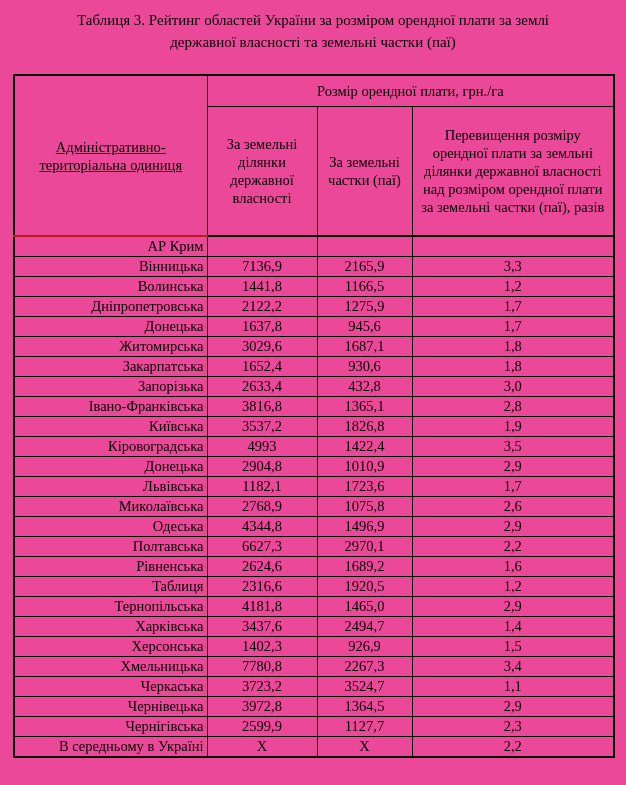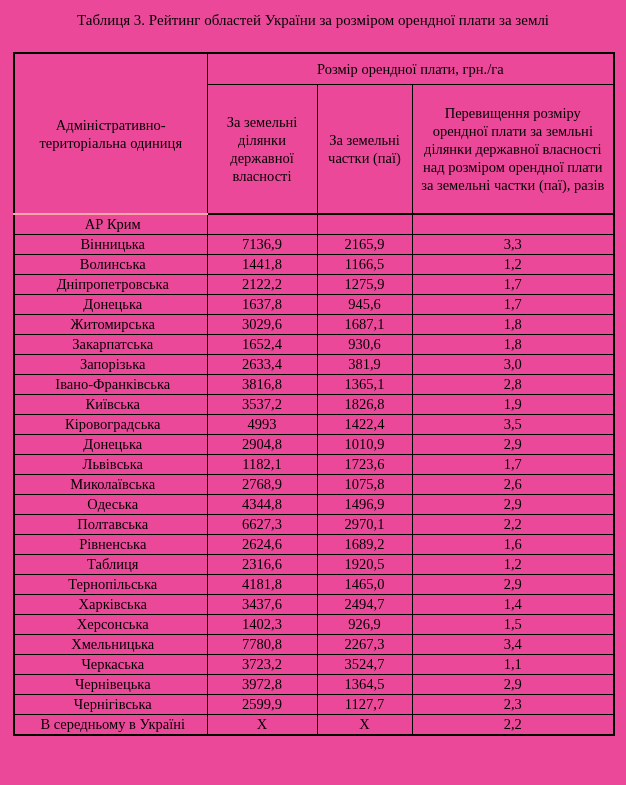--- a/index.html
+++ b/index.html
@@ -47,45 +47,47 @@
     margin-left: 40px;
   }
   tr.group-row th.group {
     height: 26px;
   }
   tr.sub-row th {
     height: 124px;
     border-bottom: 2px solid #000000;
   }
   th.corner {
-    border-bottom: 2px solid #fca5a5;
+    border-bottom: 2px solid #b91c1c;
+    text-decoration: underline;
   }
   tbody td {
     font-size: 14.5px;
     line-height: 19px;
     height: 19px;
     padding: 0 3px;
     text-align: center;
     vertical-align: middle;
     white-space: nowrap;
   }
   tbody td.region {
-    text-align: center;
+    text-align: right;
     padding-left: 7px;
   }
   tbody tr.average td.region {
   }
 </style>
 </head>
 <body>
 
 <div class="page">
 
   <div class="caption">
     <div>Таблиця 3. Рейтинг областей України за розміром орендної плати за землі</div>
+    <div>державної власності та земельні частки (паї)</div>
   </div>
 
   <table class="rating">
     <colgroup>
       <col class="c1">
       <col class="c2">
       <col class="c3">
       <col class="c4">
     </colgroup>
     <thead>
@@ -138,21 +140,21 @@
         </tr>
         <tr class="">
           <td class="region">Закарпатська</td>
           <td class="num">1652,4</td>
           <td class="num">930,6</td>
           <td class="num">1,8</td>
         </tr>
         <tr class="">
           <td class="region">Запорізька</td>
           <td class="num">2633,4</td>
-          <td class="num">381,9</td>
+          <td class="num">432,8</td>
           <td class="num">3,0</td>
         </tr>
         <tr class="">
           <td class="region">Івано-Франківська</td>
           <td class="num">3816,8</td>
           <td class="num">1365,1</td>
           <td class="num">2,8</td>
         </tr>
         <tr class="">
           <td class="region">Київська</td>

